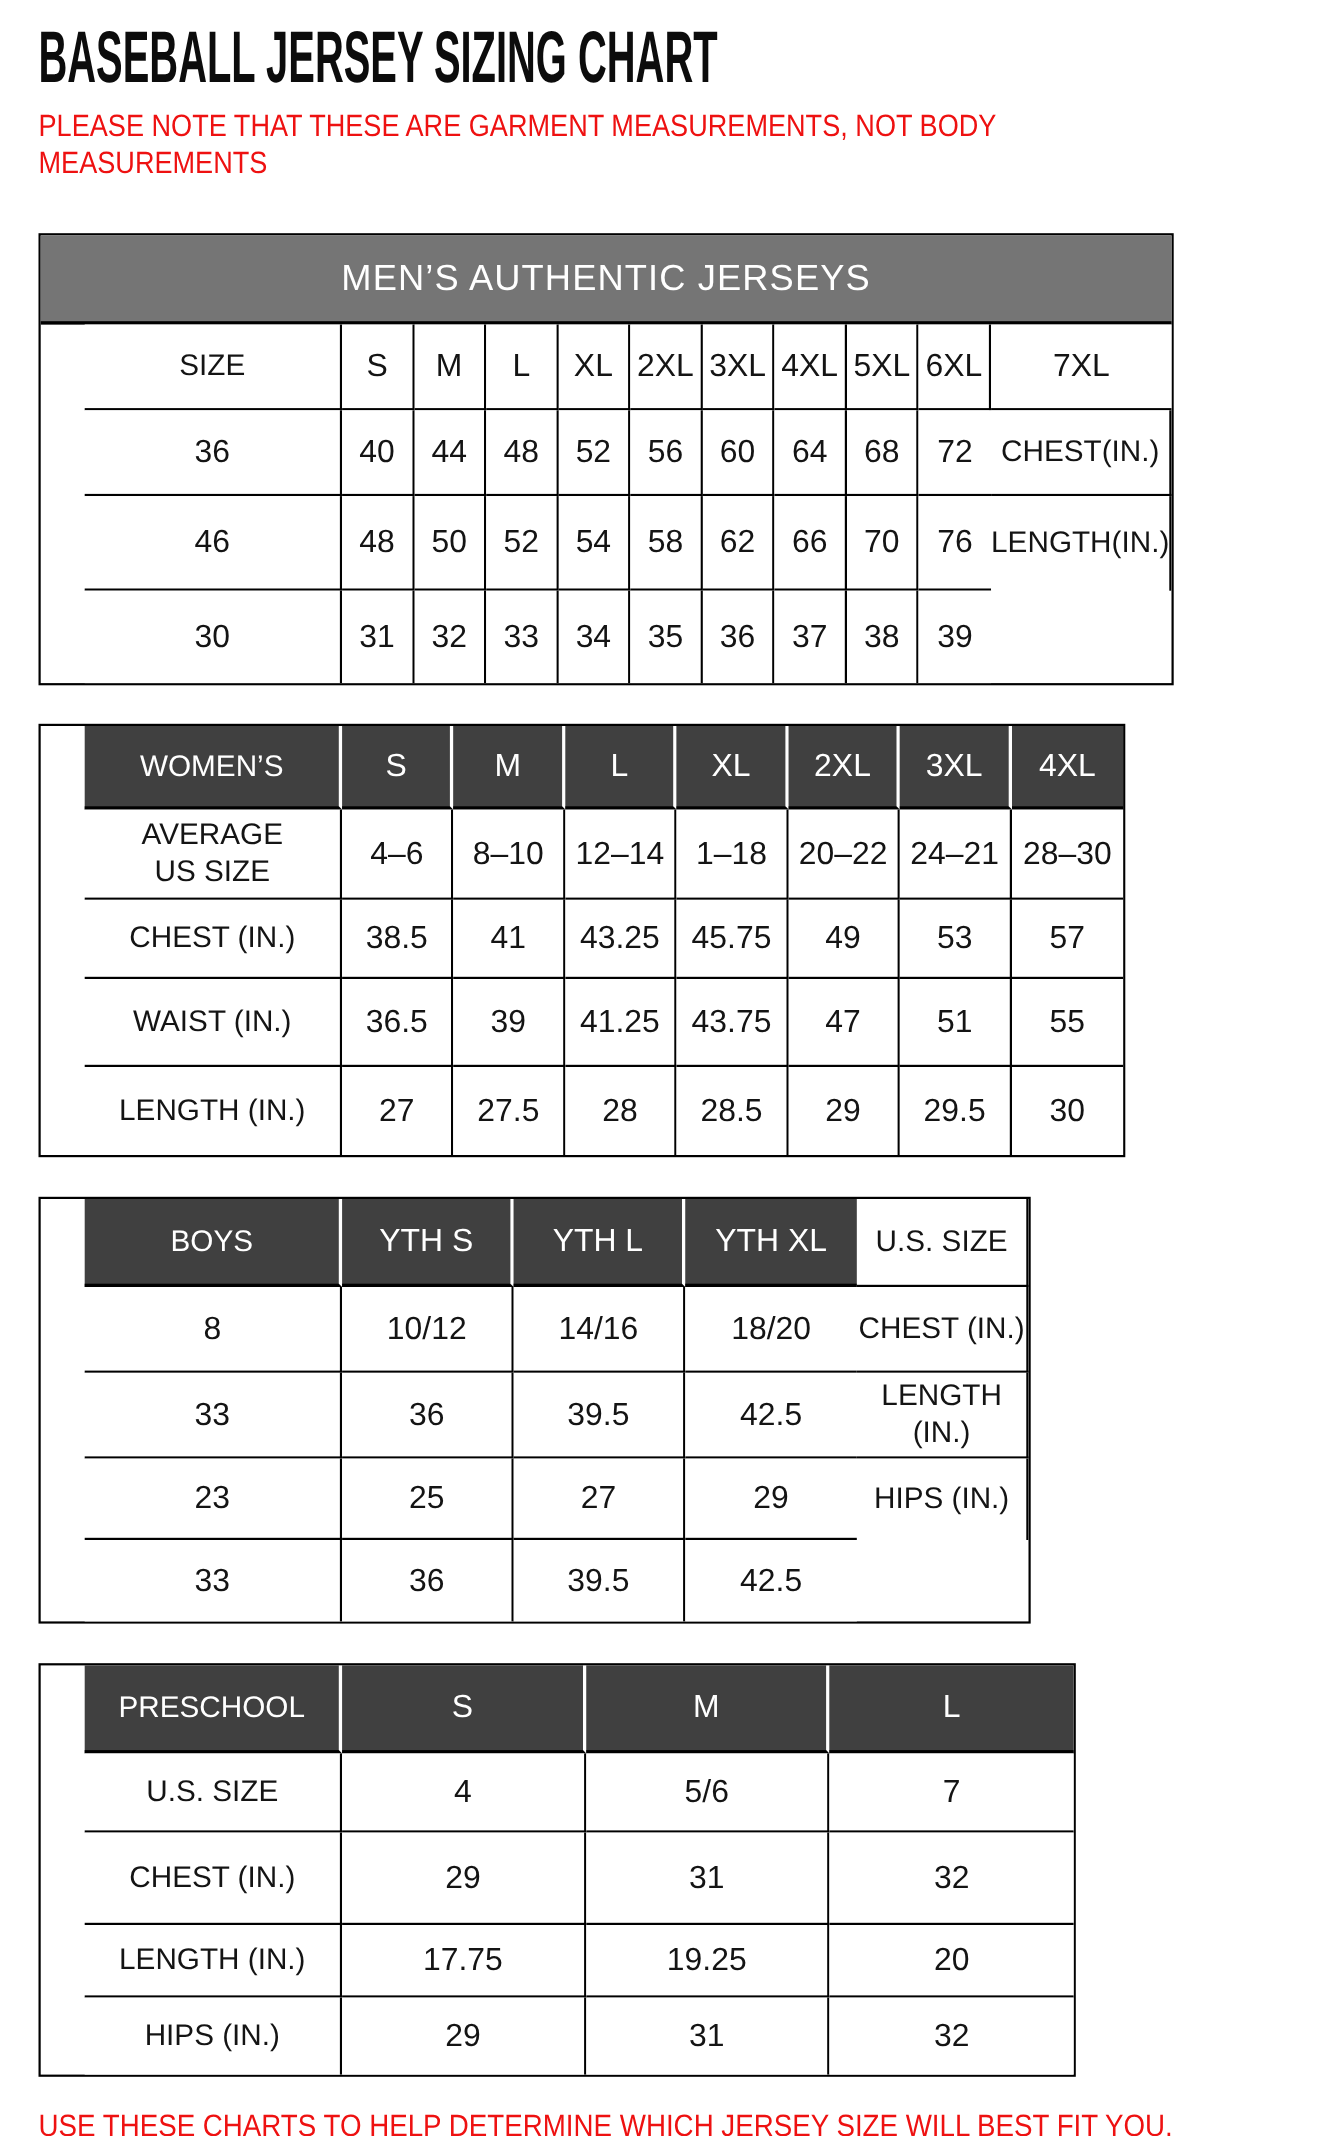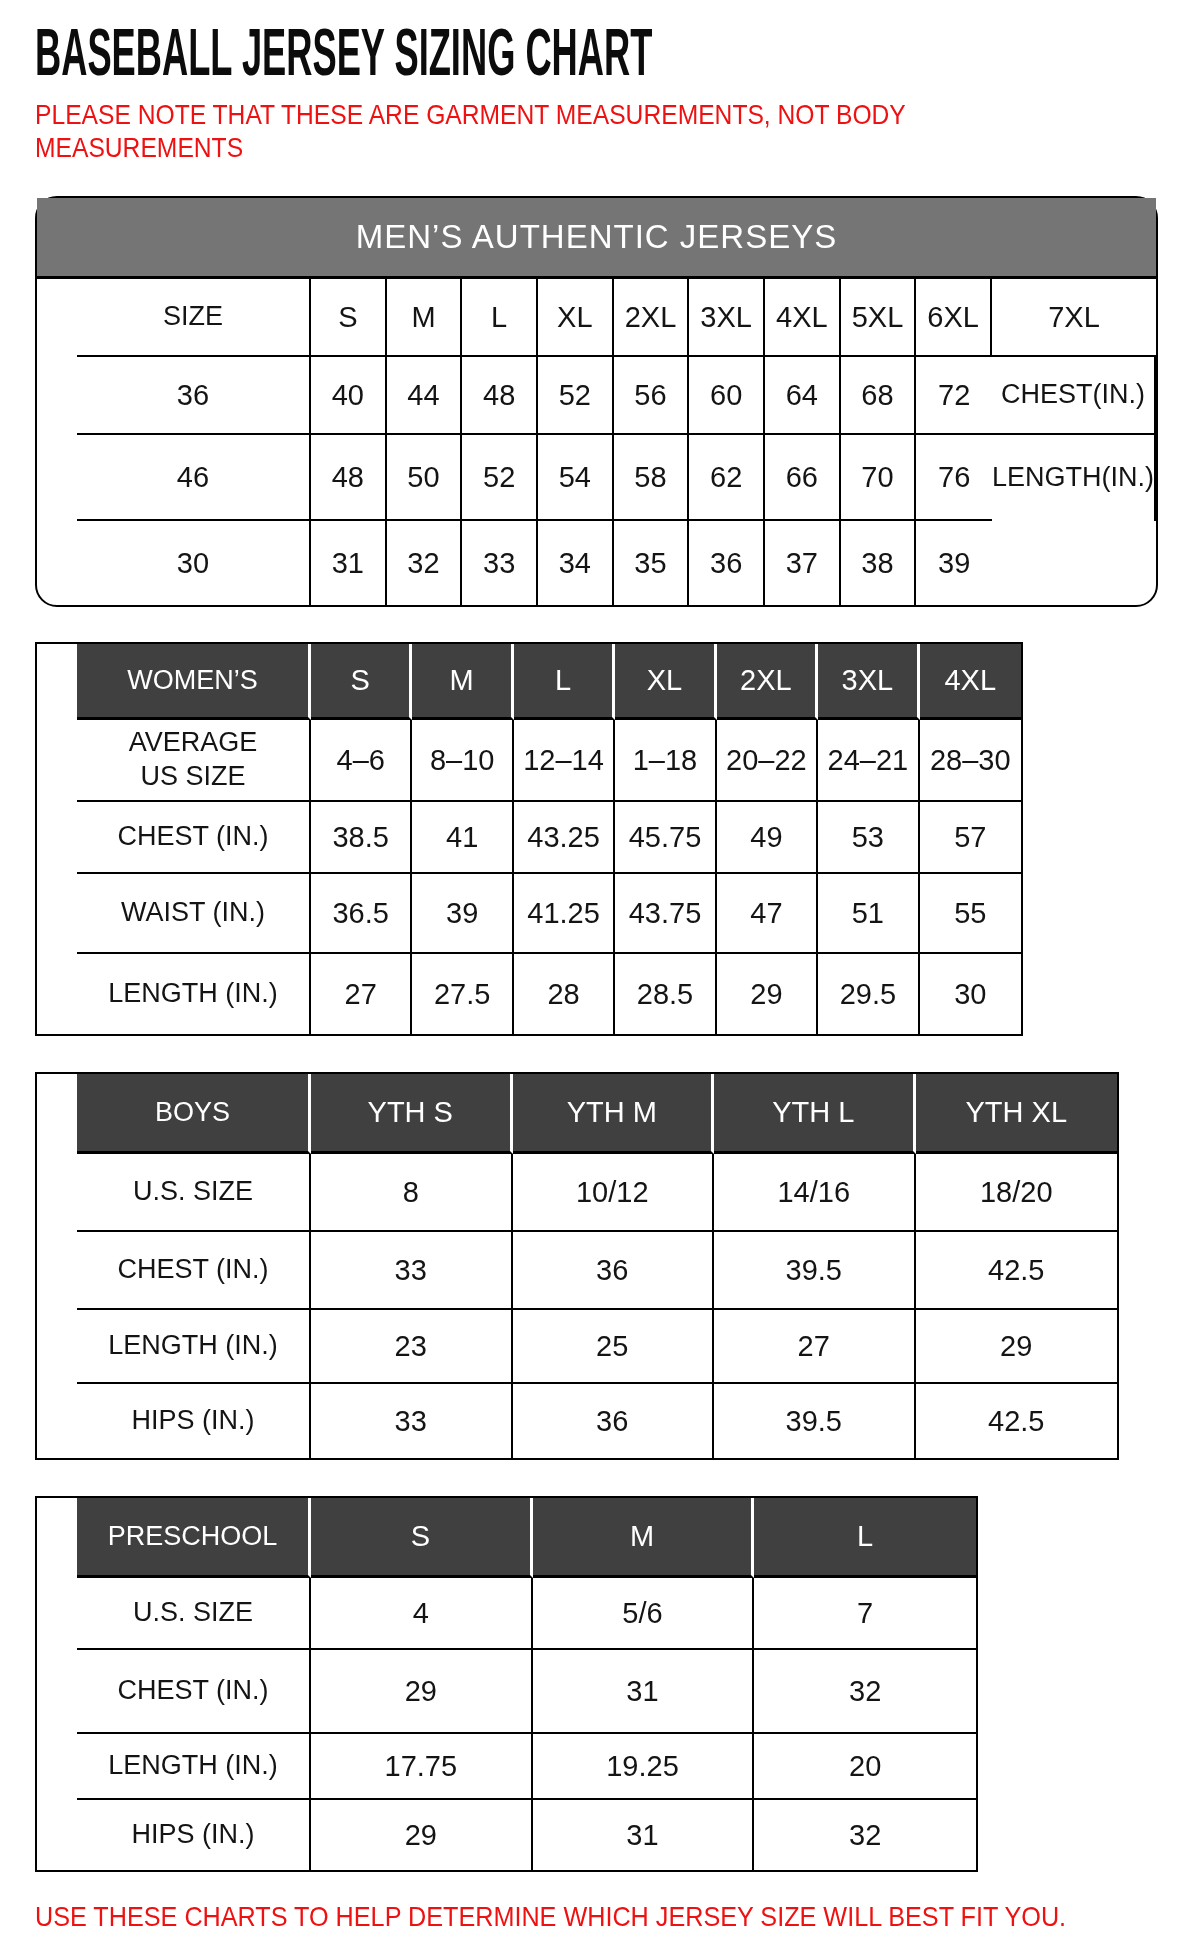--- a/index.html
+++ b/index.html
@@ -15,23 +15,23 @@
     transform:scale(0.585,1.07); transform-origin:0 50%;
   }
   .note {
     margin-top:14px; color:#ee1111; font-size:28px; line-height:33px;
     transform:scaleX(0.88); transform-origin:0 0; white-space:nowrap;
   }
 
   .size-table {
     box-sizing:border-box; border:2px solid #000; background:#fff;
   }
-  .size-table.mens      { width:1123px; margin-top:32px;border-radius:22px; }
+  .size-table.mens      { width:1032px; margin-top:48px; }
   .size-table.womens    { width:988px;  margin-top:35px; }
-  .size-table.boys      { width:1084px;  margin-top:36px; }
+  .size-table.boys      { width:902px;  margin-top:36px; }
   .size-table.preschool { width:943px;  margin-top:36px; }
 
   .banner {
     height:78px; background:#757575; color:#ffffff; border-bottom:3px solid #000;
     display:flex; align-items:center; justify-content:center;
     font-size:33px; letter-spacing:1px;
   }
 
   .grid { display:grid;padding-left:40px; }
   .mens      .grid { grid-template-rows:78px 78px 86px 84px; }
@@ -162,21 +162,20 @@
         <div class="cell last-row">29</div>
         <div class="cell last-row">29.5</div>
         <div class="cell last-col last-row">30</div>
       </div>
   </section>
 
   <section class="size-table boys">
     <div class="grid" style="grid-template-columns: 234px repeat(4, 1fr);">
         <div class="cell hdr label-col">BOYS</div>
         <div class="cell hdr">YTH S</div>
-        <div class="cell hdr">YTH M</div>
         <div class="cell hdr">YTH L</div>
         <div class="cell hdr last-col">YTH XL</div>
         <div class="cell label-col">U.S. SIZE</div>
         <div class="cell">8</div>
         <div class="cell">10/12</div>
         <div class="cell">14/16</div>
         <div class="cell last-col">18/20</div>
         <div class="cell label-col">CHEST (IN.)</div>
         <div class="cell">33</div>
         <div class="cell">36</div>

